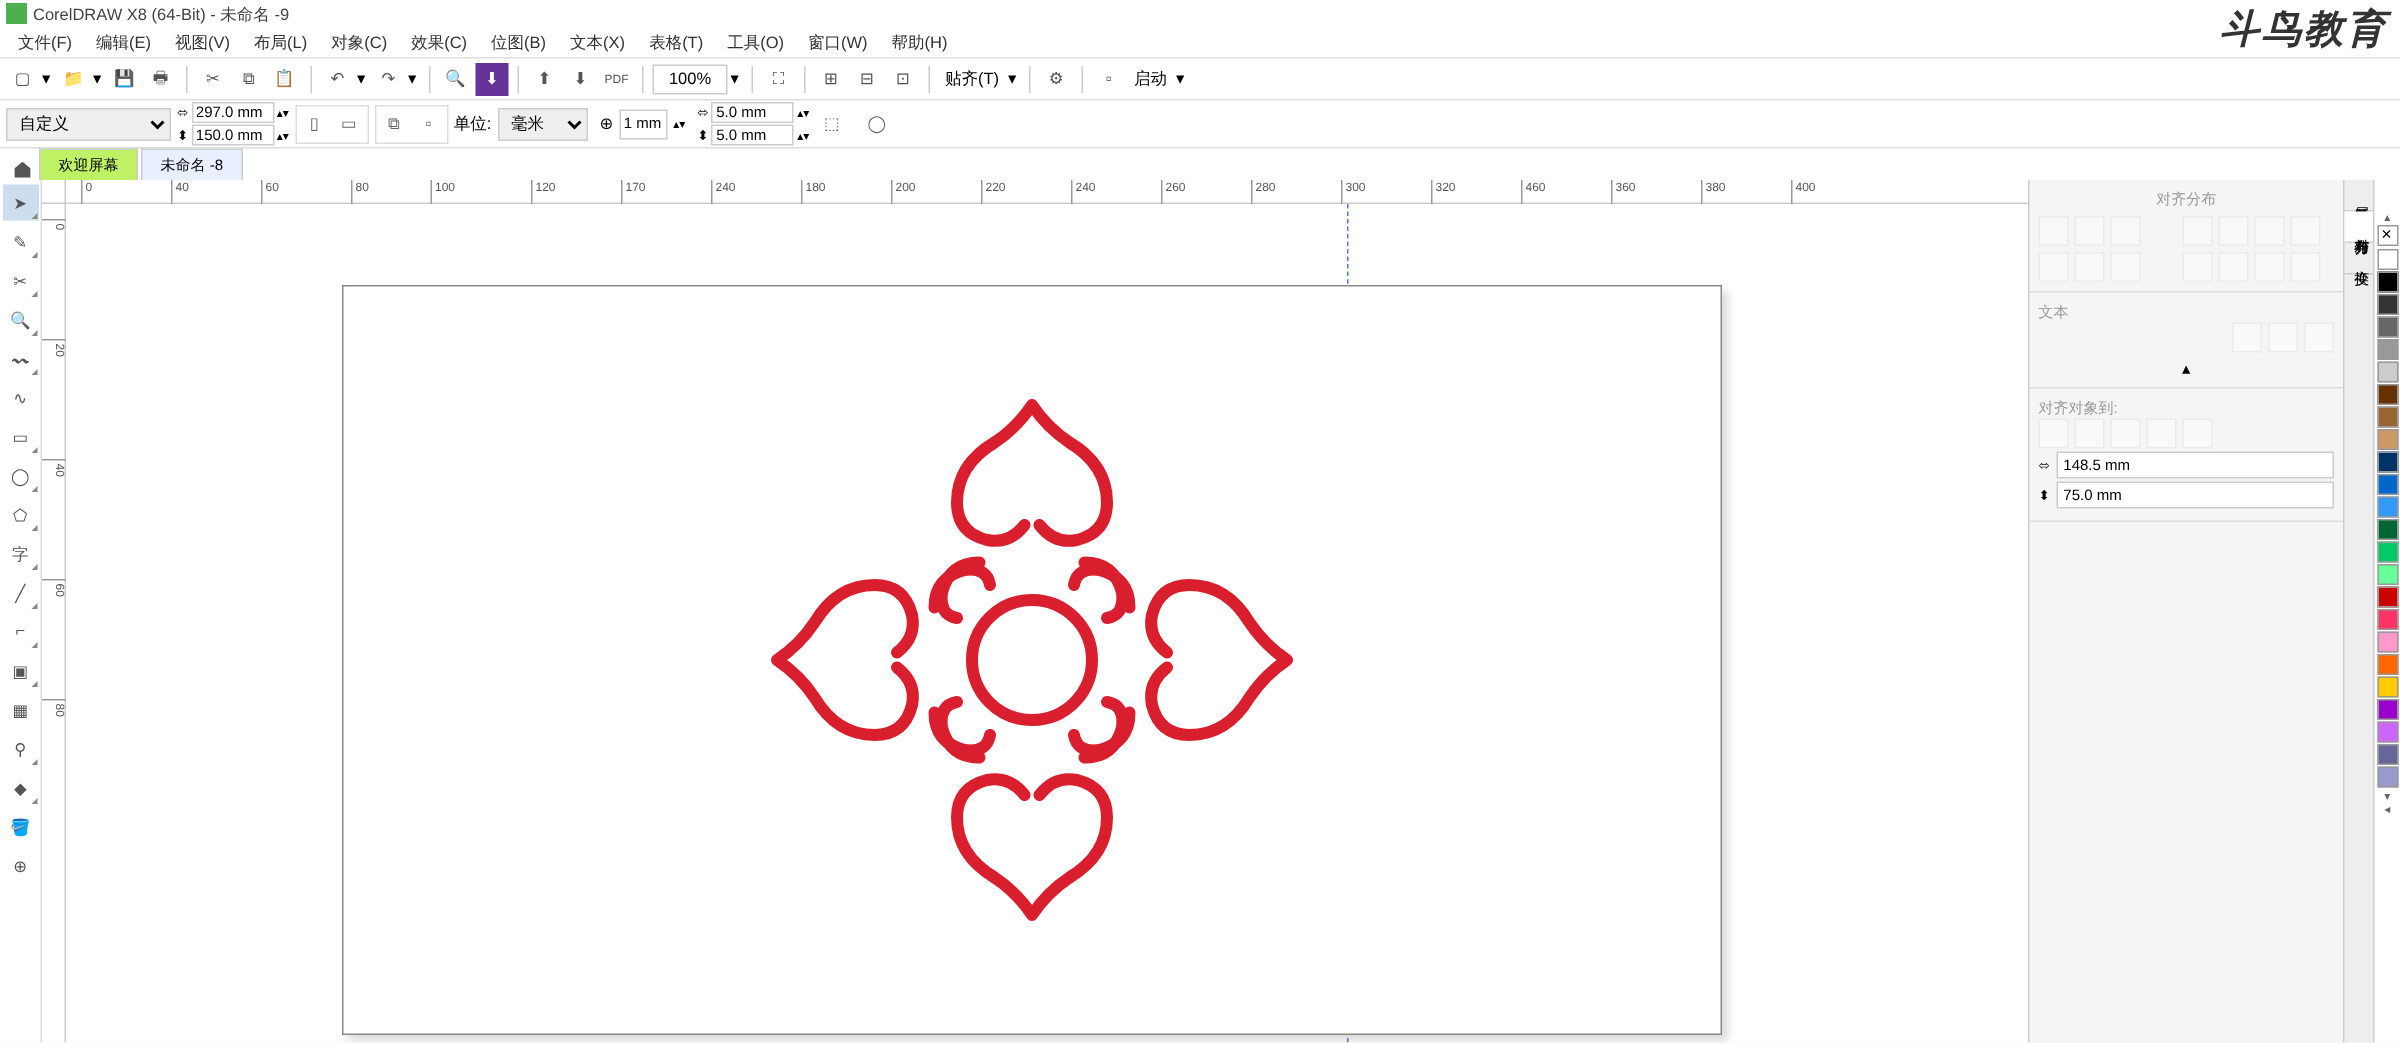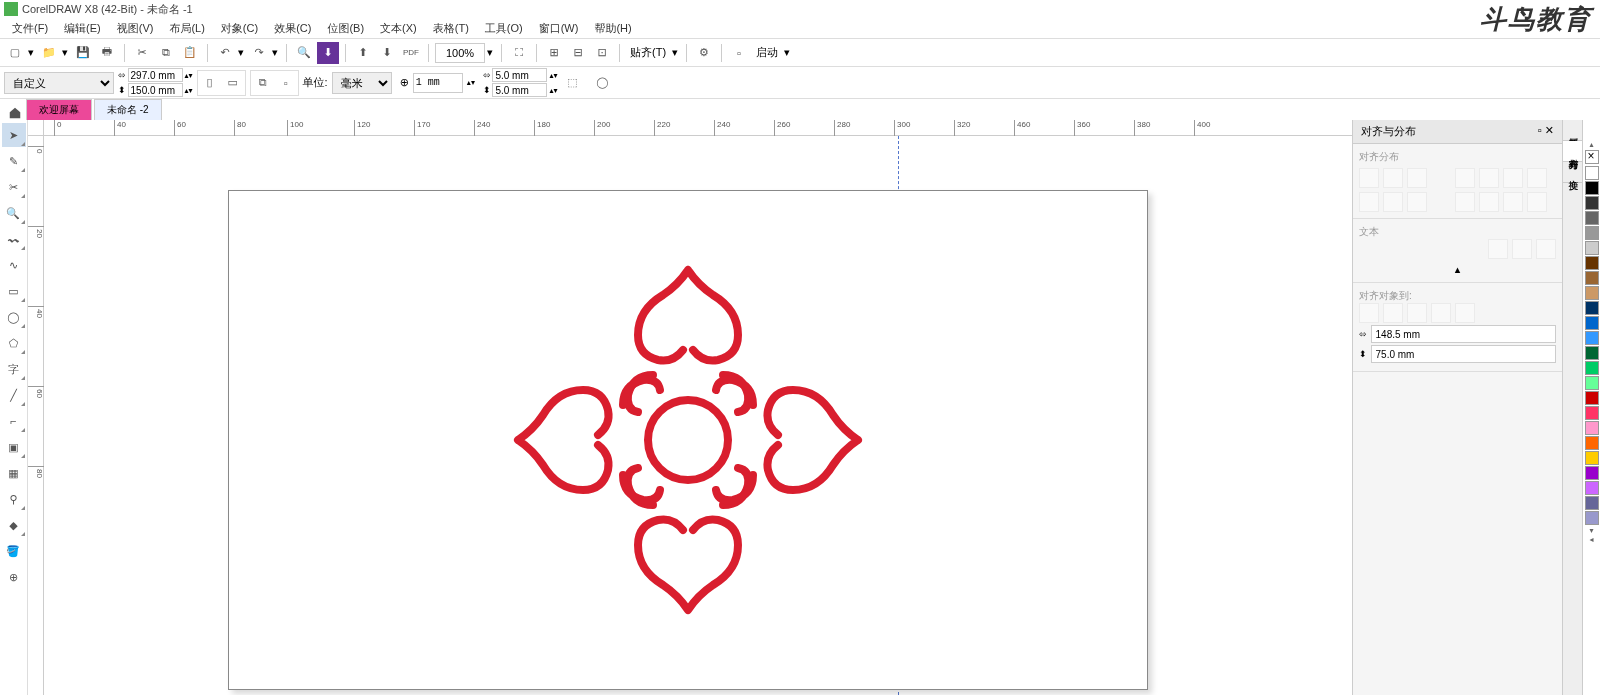--- a/index.html
+++ b/index.html
@@ -18,21 +18,21 @@
 .zoom-box { width: 50px; height: 20px; border: 1px solid #ccc; text-align: center; }
 
 .property-bar { height: 32px; background: #fff; border-top: 1px solid #ddd; display: flex; align-items: center; padding: 0 4px; gap: 4px; }
 .prop-select { width: 110px; height: 22px; border: 1px solid #ccc; padding: 0 4px; }
 .dim-group { display: flex; flex-direction: column; gap: 1px; }
 .dim-row { display: flex; align-items: center; gap: 2px; }
 .dim-input { width: 55px; height: 14px; border: 1px solid #ccc; font-size: 10px; padding: 0 2px; }
 .prop-btn { width: 22px; height: 22px; border: 1px solid transparent; display: flex; align-items: center; justify-content: center; cursor: pointer; color: #666; }
 
 .doc-tabs { height: 22px; background: #fff; border-top: 1px solid #ddd; display: flex; align-items: flex-end; padding-left: 4px; }
-.doc-tab { padding: 3px 12px; border: 1px solid #ccc; border-bottom: none; background: #ec4899; cursor: pointer; margin-right: 2px; font-size: 10px; }
+.doc-tab { padding: 3px 12px; border: 1px solid #ccc; border-bottom: none; background: #bef264; cursor: pointer; margin-right: 2px; font-size: 10px; }
 .doc-tab.active { background: #e8f0ff; }
 .home-icon { width: 14px; height: 14px; margin: 0 4px; }
 
 .main-area { display: flex; height: 575px; position: relative; }
 
 .toolbox { width: 28px; background: #fff; border-right: 1px solid #ddd; display: flex; flex-direction: column; padding-top: 2px; }
 .tool-btn { width: 24px; height: 24px; margin: 1px auto; display: flex; align-items: center; justify-content: center; cursor: pointer; color: #555; position: relative; }
 .tool-btn.active { background: #cde; }
 .tool-corner { position: absolute; bottom: 1px; right: 1px; width: 0; height: 0; border-left: 4px solid transparent; border-bottom: 4px solid #888; }
 
@@ -70,21 +70,21 @@
 
 .watermark { position: absolute; top: 2px; right: 8px; font-size: 26px; font-weight: bold; color: #333; font-style: italic; letter-spacing: 2px; }
 
 .btn-group { display: flex; gap: 1px; border: 1px solid #ddd; padding: 1px; }
 </style>
 </head>
 <body>
 
 <div class="title-bar">
   <div class="app-icon"></div>
-  <span>CorelDRAW X8 (42-Bit) - 未命名 -1</span>
+  <span>CorelDRAW X8 (64-Bit) - 未命名 -9</span>
 </div>
 
 <div class="watermark">斗鸟教育</div>
 
 <div class="menu-bar">
   <div class="menu-item">文件(F)</div>
   <div class="menu-item">编辑(E)</div>
   <div class="menu-item">视图(V)</div>
   <div class="menu-item">布局(L)</div>
   <div class="menu-item">对象(C)</div>
@@ -165,21 +165,21 @@
   <div class="btn-group">
     <div class="prop-btn">⧉</div>
     <div class="prop-btn">▫</div>
   </div>
   <span>单位:</span>
   <select class="prop-select" style="width:60px">
     <option>毫米</option>
   </select>
   <div class="tb-sep"></div>
   <span>⊕</span>
-  <input class="dim-input" style="width: 50px; height: 20px; font-family: Liberation Mono, monospace;" value="1 mm">
+  <input class="dim-input" style="width: 32px; height: 20px;" value="1 mm">
     <span style="font-size:8px">▴▾</span>
   <div class="tb-sep"></div>
   <div class="dim-group">
     <div class="dim-row">
         <span style="font-size:9px">⬄</span>
         <input class="dim-input" value="5.0 mm" style="">
         <span style="font-size:8px">▴▾</span>
       </div>
     <div class="dim-row">
         <span style="font-size:9px">⬍</span>
@@ -190,21 +190,21 @@
   <div class="prop-btn">⬚</div>
   <div class="tb-sep"></div>
   <div class="prop-btn">◯</div>
 </div>
 
 <div class="doc-tabs">
   <svg class="home-icon" viewBox="0 0 16 16">
       <path fill="#555" d="M8 2l6 5v7H2V7z"></path>
     </svg>
   <div class="doc-tab">欢迎屏幕</div>
-  <div class="doc-tab active">未命名 -2</div>
+  <div class="doc-tab active">未命名 -8</div>
 </div>
 
 <div class="main-area">
 
   <div class="toolbox">
     <div class="tool-btn active">➤<div class="tool-corner"></div></div>
     <div class="tool-btn">✎<div class="tool-corner"></div></div>
     <div class="tool-btn">✂<div class="tool-corner"></div></div>
     <div class="tool-btn">🔍<div class="tool-corner"></div></div>
     <div class="tool-btn">〰<div class="tool-corner"></div></div>
@@ -279,26 +279,22 @@
           <g transform="rotate(90 200 200)">
             <path d="M200 30 Q190 45 175 55 Q150 70 150 95 Q150 115 170 120 Q185 123 195 110 M200 30 Q210 45 225 55 Q250 70 250 95 Q250 115 230 120 Q215 123 205 110"></path>
             <path d="M165 135 Q145 135 140 155 Q138 170 150 172 M235 135 Q255 135 260 155 Q262 170 250 172"></path>
           </g>
         </g>
       </svg>
     </div>
   </div>
 
   <div class="docker-panel">
-    <div class="docker-title">
-      <span>对齐与分布</span>
-      <span style="cursor:pointer">▫ ✕</span>
-    </div>
     <div class="docker-section">
-      <div style="display:flex;justify-content:flex-start">
+      <div style="display:flex;justify-content:center">
         <span class="docker-label">对齐</span>
         <span class="docker-label">分布</span>
       </div>
       <div style="display:flex;gap:20px">
         <div class="align-grid">
           <div class="align-btn"></div>
           <div class="align-btn"></div>
           <div class="align-btn"></div>
           <div class="align-btn"></div>
           <div class="align-btn"></div>

